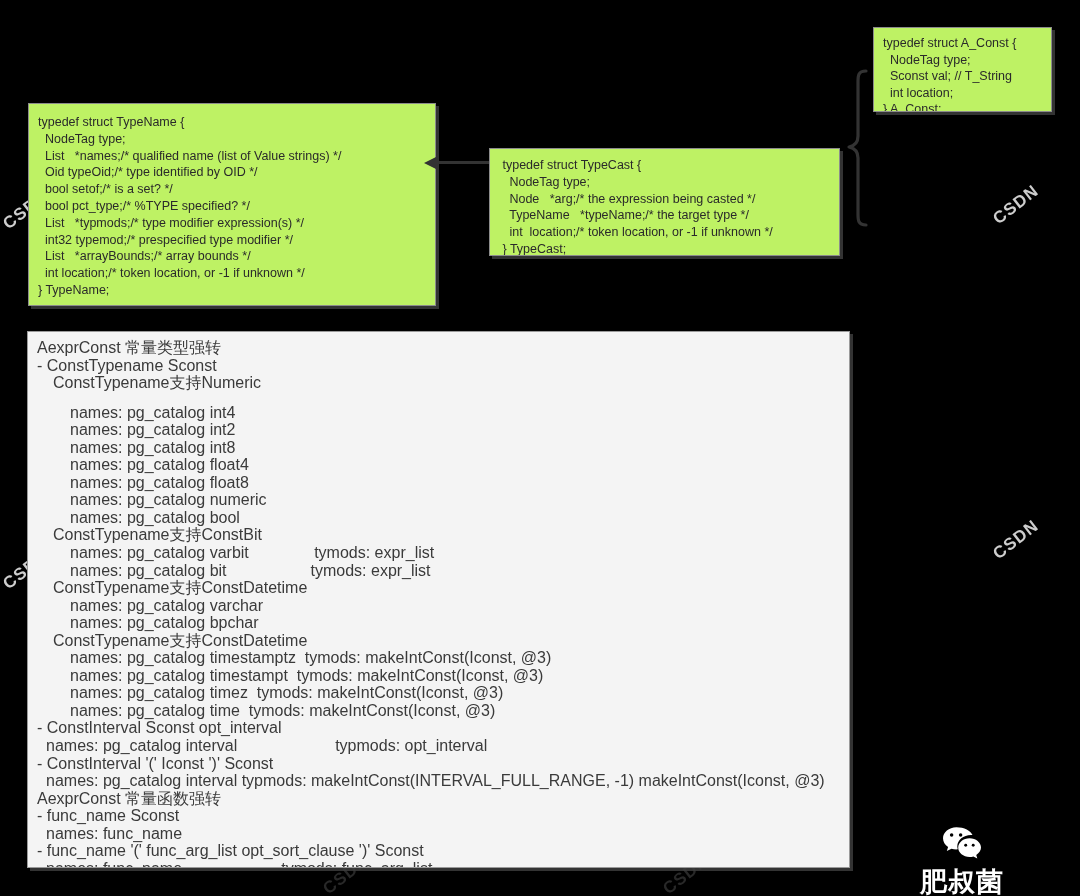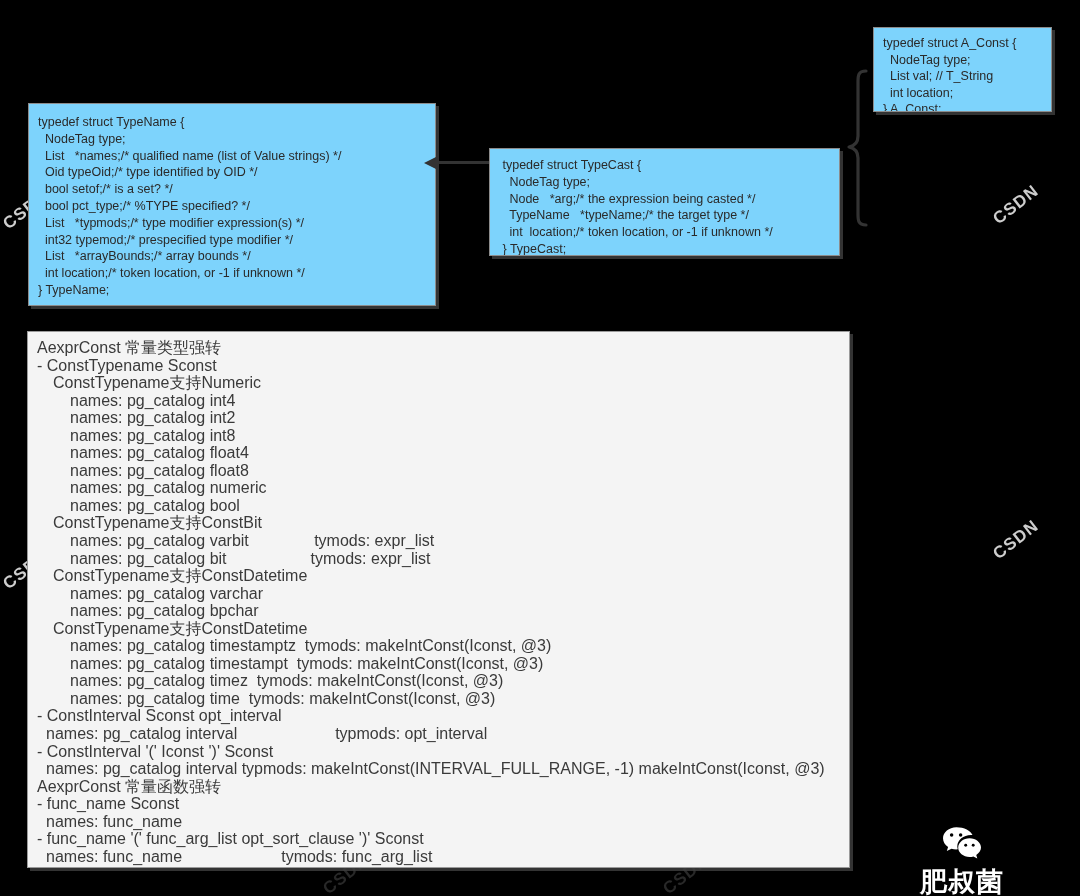--- a/index.html
+++ b/index.html
@@ -27,21 +27,21 @@
     transform: rotate(-38deg);
     white-space: nowrap;
     user-select: none;
     opacity: .95;
   }
   .wm.bright { color: #d9d9d9; }
 
   
   .codebox {
     position: absolute;
-    background: #7dd3fc;
+    background: #bef264;
     border: 1px solid #8c8c8c;
     box-shadow: 3px 3px 0 rgba(60,60,60,.85);
     color: #2a2a2a;
     font-family: "Liberation Sans", sans-serif;
     box-sizing: border-box;
     overflow: hidden;
   }
   .codebox .line {
     white-space: pre;
     font-size: 12.5px;
@@ -154,39 +154,39 @@
     <div class="line">   NodeTag type;</div>
     <div class="line">   Node   *arg;/* the expression being casted */</div>
     <div class="line">   TypeName   *typeName;/* the target type */</div>
     <div class="line">   int  location;/* token location, or -1 if unknown */</div>
     <div class="line"> } TypeCast;</div>
   </div>
 
   <div class="codebox" id="box-aconst">
     <div class="line">typedef struct A_Const {</div>
     <div class="line">  NodeTag type;</div>
-    <div class="line">  List val; // T_String</div>
+    <div class="line">  Sconst val; // T_String</div>
     <div class="line">  int location;</div>
     <div class="line">} A_Const;</div>
   </div>
 
   <div id="arrow-typecast-to-typename"></div>
 
   <div id="brace-aconst">
     <svg width="24" height="160" viewBox="0 0 24 160" aria-hidden="true">
       <path d="M20 3 C12 3 12 8 12 14 L12 68 C12 75 8 78 3 79 C8 80 12 83 12 90 L12 146 C12 152 12 157 20 157" fill="none" stroke="#333333" stroke-width="3.2" stroke-linecap="round" stroke-linejoin="round"></path>
     </svg>
   </div>
 
   <div id="box-listing">
     <div id="listing-rows">
         <div class="row" style="padding-left: 0px;"><span>AexprConst 常量类型强转</span></div>
         <div class="row" style="padding-left: 0px;"><span>- ConstTypename Sconst</span></div>
         <div class="row" style="padding-left: 16px;"><span>ConstTypename支持Numeric</span></div>
-        <div class="row" style="padding-left: 33px;"><span>names: pg_catalog int4</span></div>
+        <div class="row" style="padding-left: 33px; margin-top: 12px;"><span>names: pg_catalog int4</span></div>
         <div class="row" style="padding-left: 33px;"><span>names: pg_catalog int2</span></div>
         <div class="row" style="padding-left: 33px;"><span>names: pg_catalog int8</span></div>
         <div class="row" style="padding-left: 33px;"><span>names: pg_catalog float4</span></div>
         <div class="row" style="padding-left: 33px;"><span>names: pg_catalog float8</span></div>
         <div class="row" style="padding-left: 33px;"><span>names: pg_catalog numeric</span></div>
         <div class="row" style="padding-left: 33px;"><span>names: pg_catalog bool</span></div>
         <div class="row" style="padding-left: 16px;"><span>ConstTypename支持ConstBit</span></div>
         <div class="row" style="padding-left: 33px;"><span>names: pg_catalog varbit</span><span class="col2" style="margin-left: 65.375px;">tymods: expr_list</span></div>
         <div class="row" style="padding-left: 33px;"><span>names: pg_catalog bit</span><span class="col2" style="margin-left: 83.9688px;">tymods: expr_list</span></div>
         <div class="row" style="padding-left: 16px;"><span>ConstTypename支持ConstDatetime</span></div>

